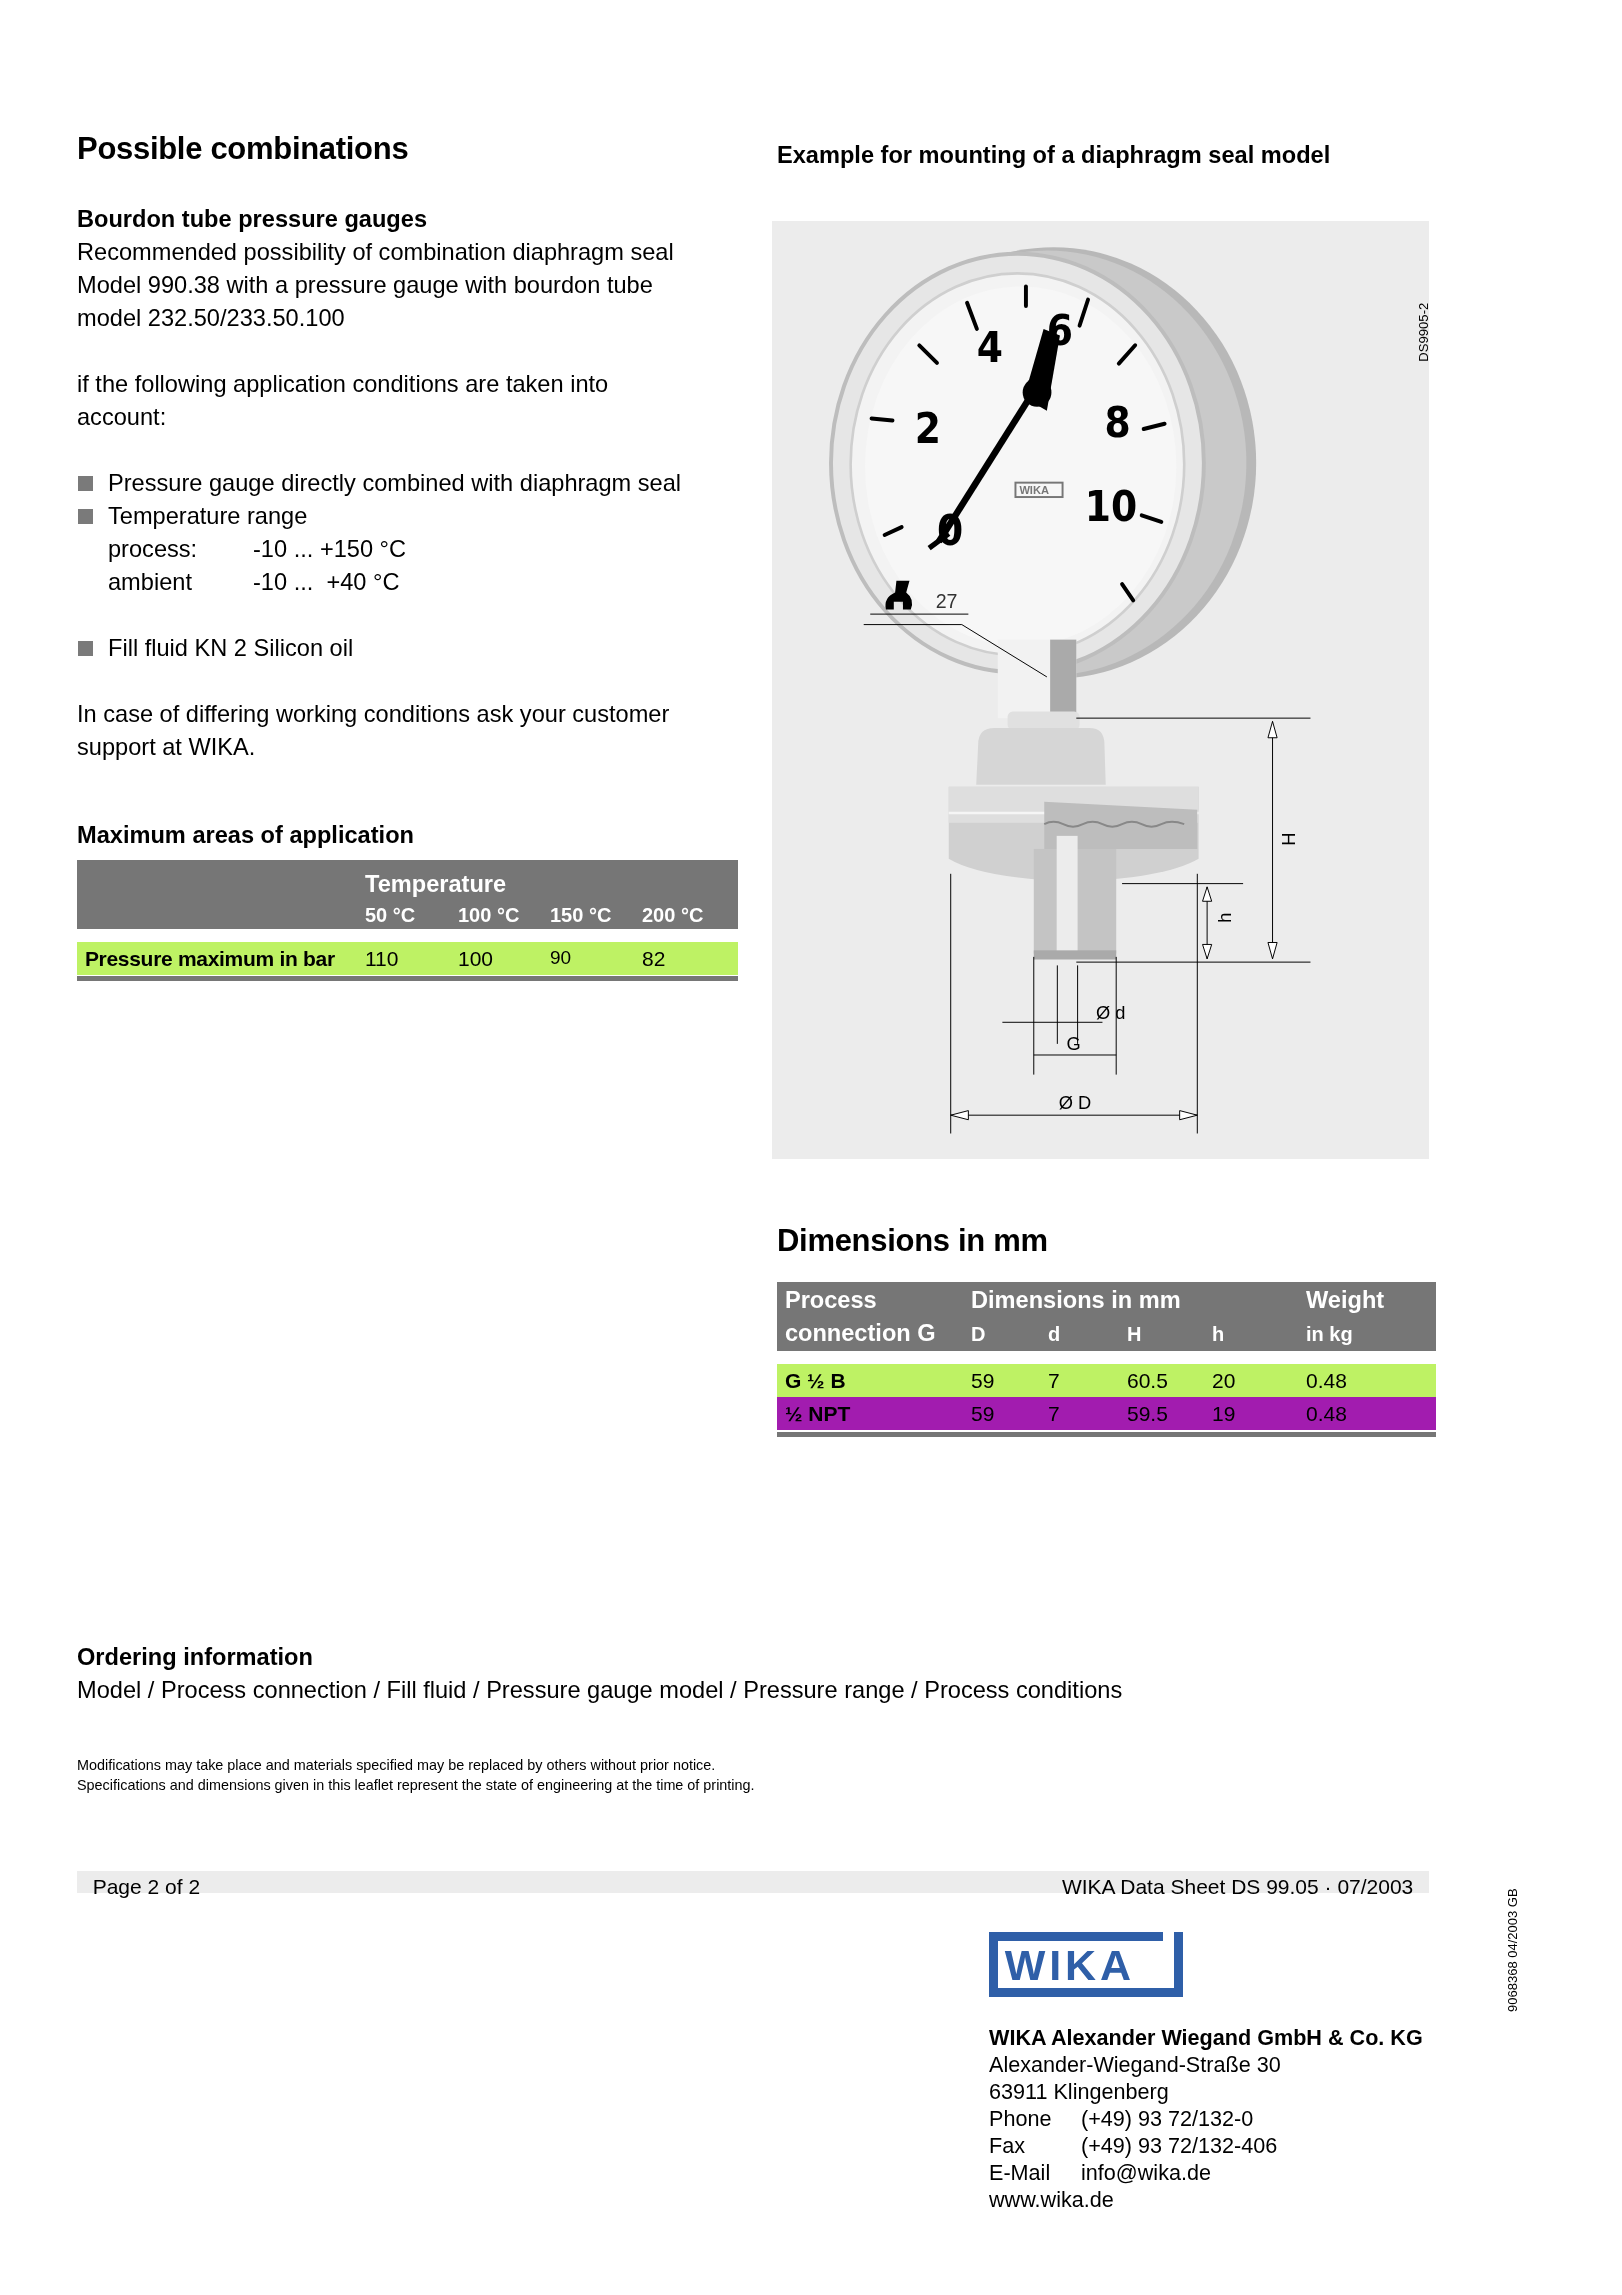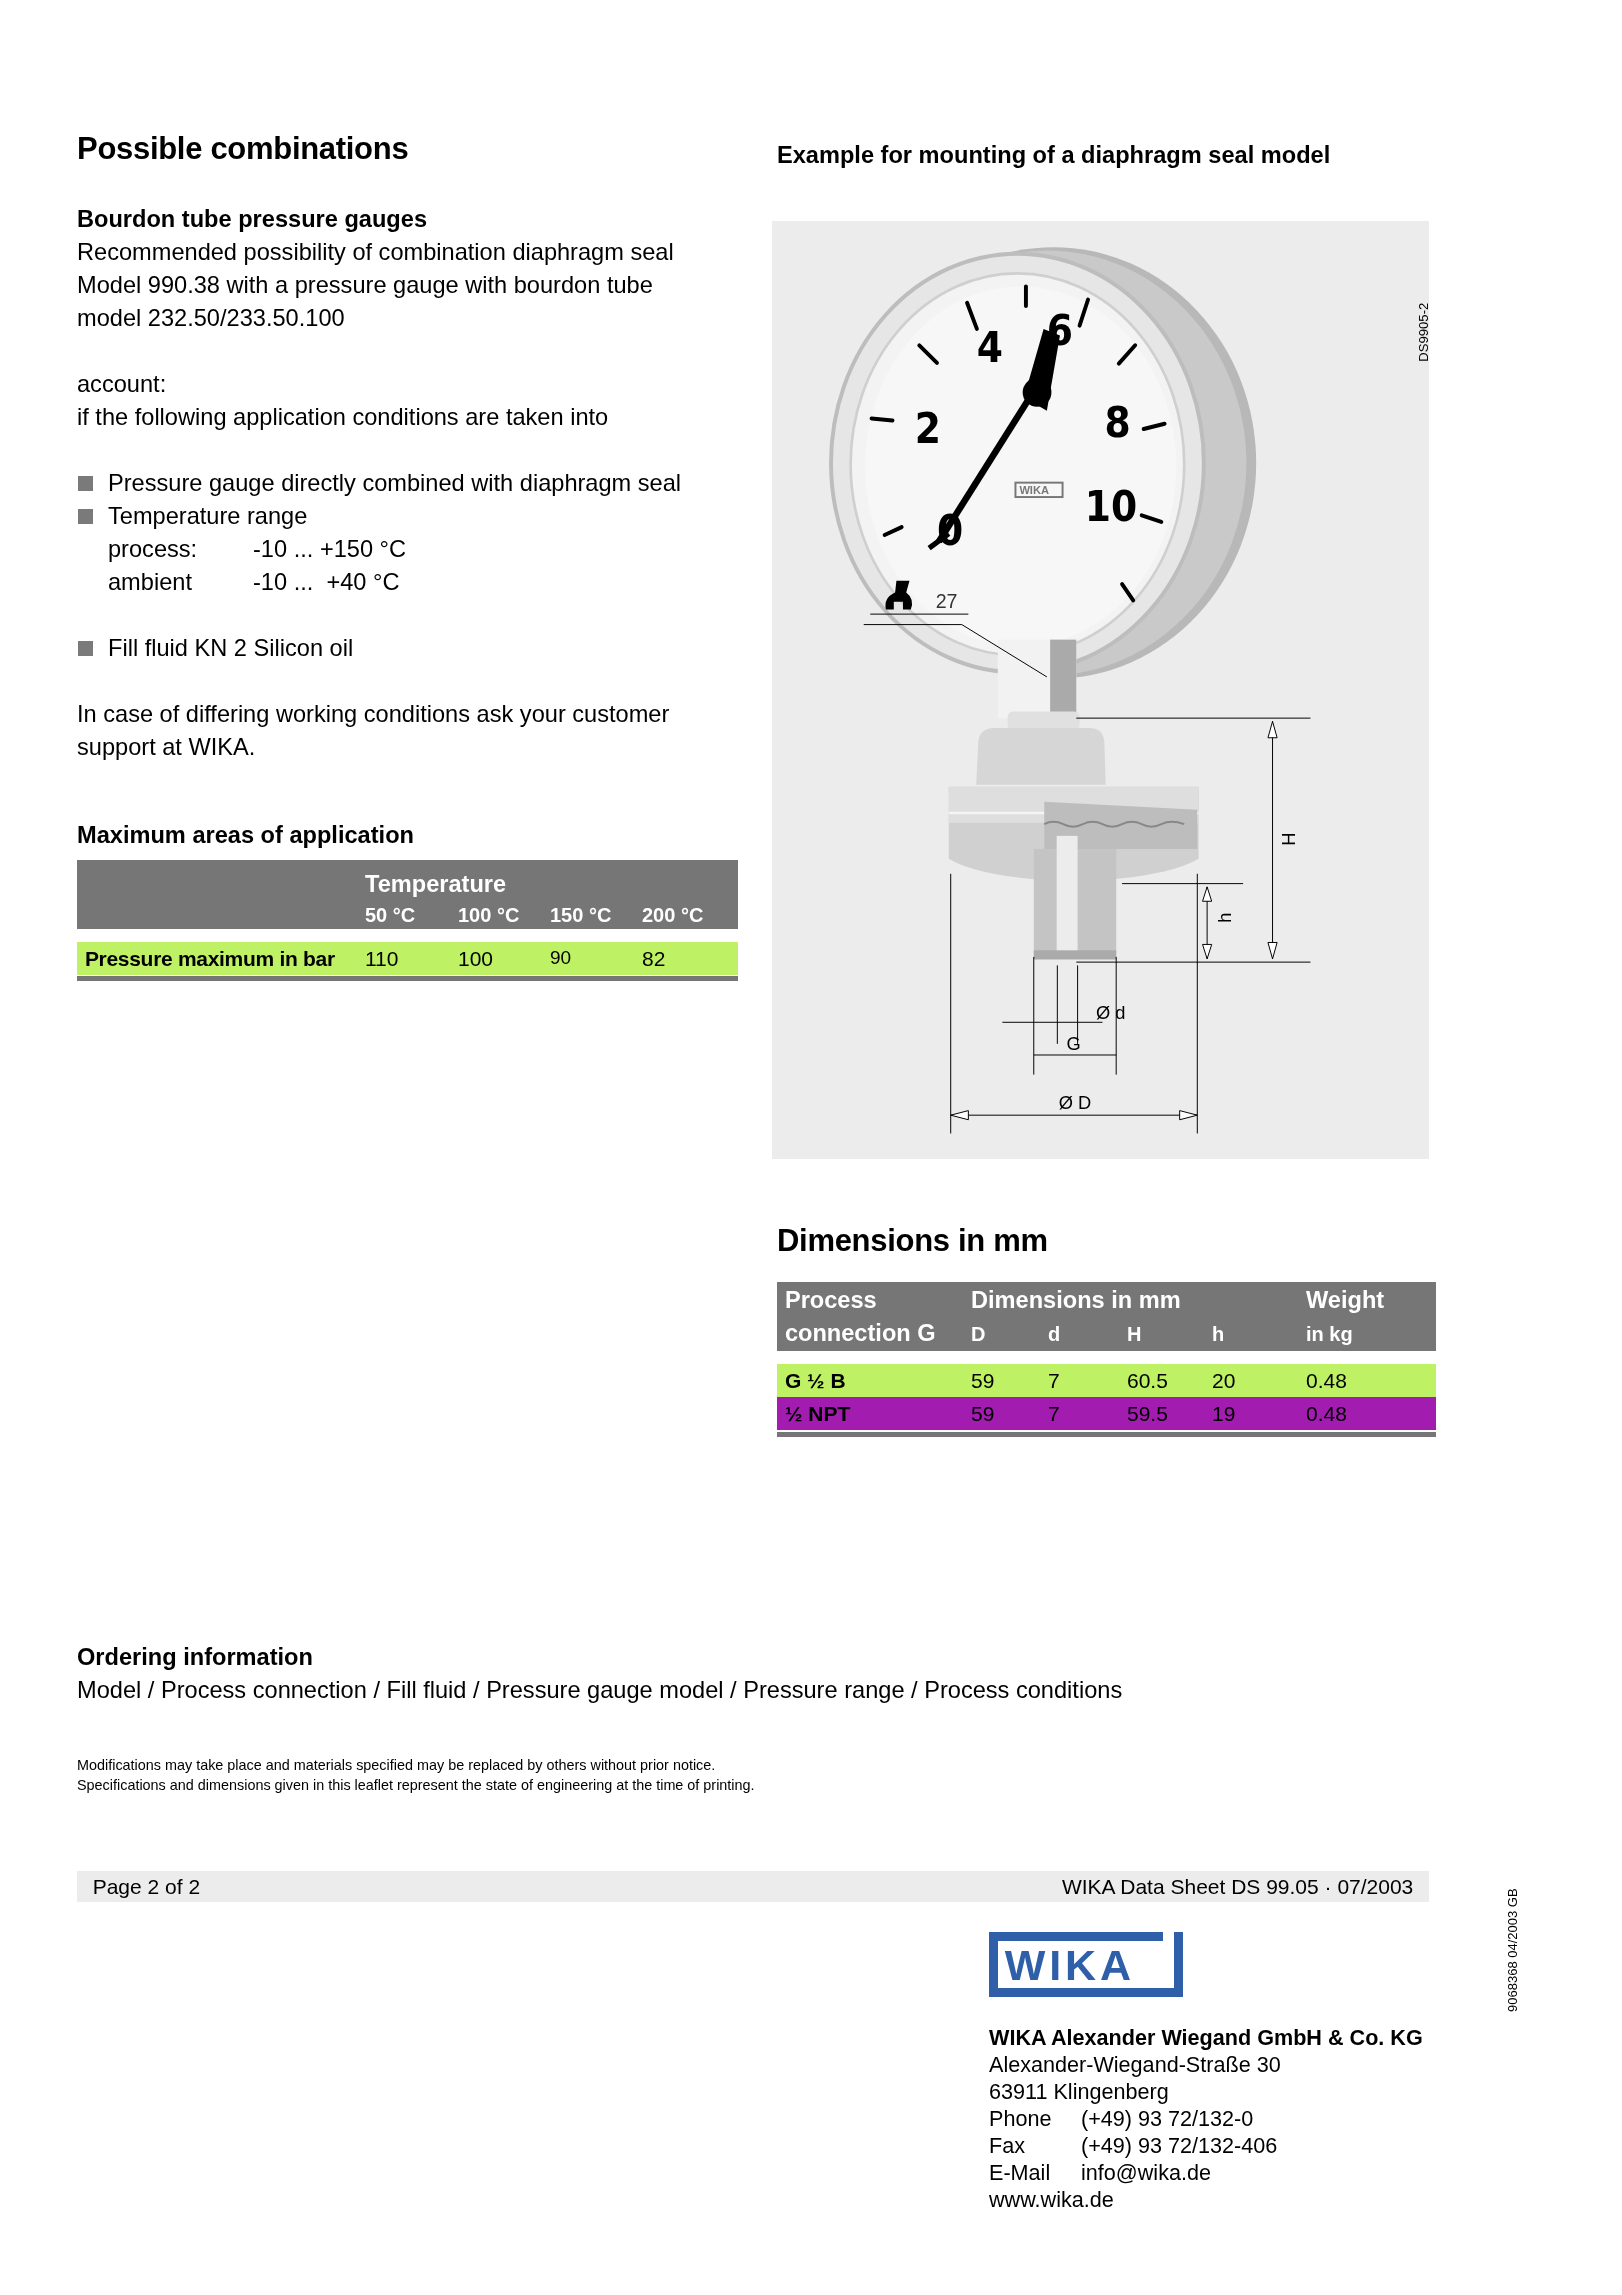--- a/index.html
+++ b/index.html
@@ -25,22 +25,22 @@
 <body>
 
 <div class="abs h1" style="left:77px; top:131px;">Possible combinations</div>
 
 <div class="abs" style="left:77px; top:203px; width:661px;">
   <div class="h3" style="line-height:33px;">Bourdon tube pressure gauges</div>
   <div class="p">Recommended possibility of combination diaphragm seal</div>
   <div class="p">Model 990.38 with a pressure gauge with bourdon tube</div>
   <div class="p">model 232.50/233.50.100</div>
   <div class="p" style="height:33px;"></div>
+  <div class="p">if the following application conditions are taken into</div>
   <div class="p">account:</div>
-  <div class="p">if the following application conditions are taken into</div>
   <div class="p" style="height:33px;"></div>
 
   <div class="p bullet">
     <span class="sq"></span>
     <span>Pressure gauge directly combined with diaphragm seal</span>
   </div>
   <div class="p bullet">
     <span class="sq"></span>
     <span>Temperature range</span>
   </div>
@@ -226,21 +226,21 @@
 <div class="abs" style="left:77px; top:1641px;">
   <div class="h3" style="line-height:33px;">Ordering information</div>
   <div class="p">Model / Process connection / Fill fluid / Pressure gauge model / Pressure range / Process conditions</div>
 </div>
 
 <div class="abs small" style="left:77px; top:1756px;">
   <div>Modifications may take place and materials specified may be replaced by others without prior notice.</div>
   <div>Specifications and dimensions given in this leaflet represent the state of engineering at the time of printing.</div>
 </div>
 
-<div class="abs footer-bar" style="left:77px; top:1871px; width:1352px; height:31px;">
+<div class="abs footer-bar" style="left:77px; top:1871px; width:1352px; height:22px;">
   <div class="abs" style="left:15.7px; top:3.9px; font-size:21px;">Page 2 of 2</div>
   <div class="abs" style="right:15.7px; top:3.9px; font-size:21px;">WIKA Data Sheet DS 99.05 · 07/2003</div>
 </div>
 
 <div class="abs" style="left:1505px; top:2012px; transform:rotate(-90deg); transform-origin:left top; font-size:13px; white-space:nowrap;">9068368 04/2003 GB</div>
 
 <div class="abs" style="left:989px; top:1932px; width:194px; height:65px;">
   <div class="abs" style="left:0; top:0; width:194px; height:65px; background:#2f5fa8;"></div>
   <div class="abs" style="left:9.2px; top:9.2px; width:165px; height:47px; background:#fff;"></div>
   <div class="abs" style="left:174px; top:0; width:10.5px; height:56px; background:#fff;"></div>

